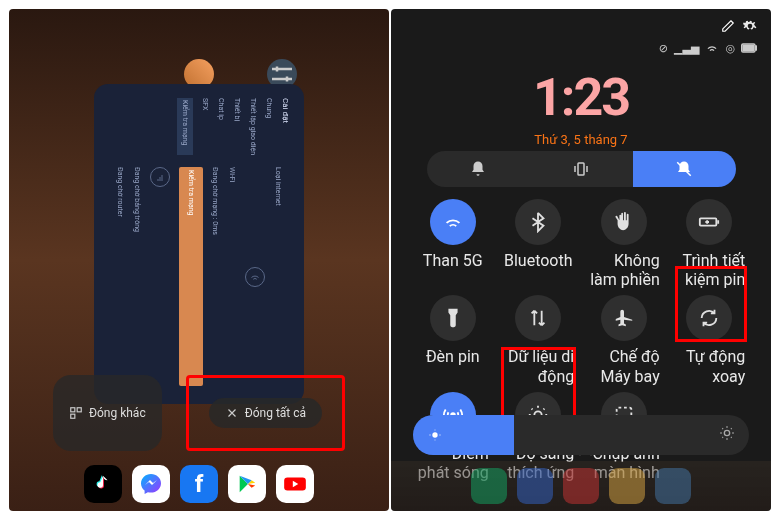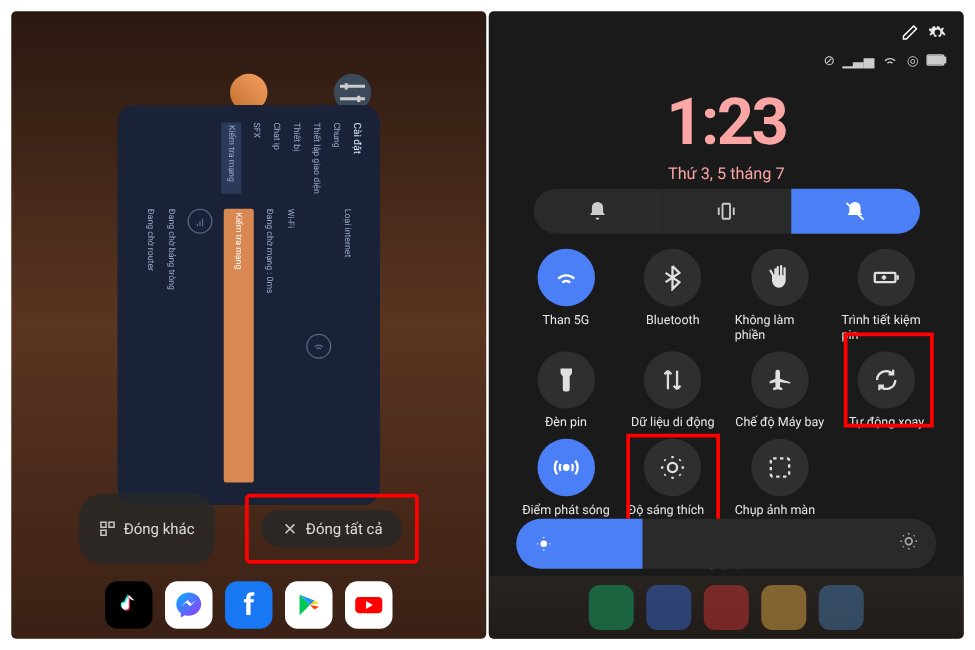--- a/index.html
+++ b/index.html
@@ -15,49 +15,49 @@
 .card-content{width:100%;height:100%;display:flex;writing-mode:vertical-rl;padding:10px;font-size:7px;color:#7a88a8}
 .card-left{flex:0 0 auto;display:flex;flex-direction:column;gap:8px;padding:4px}
 .card-item{color:#9aa8c8;font-size:7px}
 .card-title{color:#d8e0f8;font-size:8px}
 .card-right{flex:1;display:flex;flex-direction:column;justify-content:space-around;padding:8px}
 .wifi-icon,.sig-icon{width:20px;height:20px;border-radius:50%;border:1px solid #5a6888;display:inline-flex;align-items:center;justify-content:center;color:#5a6888;font-size:10px}
 .btn-orange{background:#d88850;color:#fff;padding:3px 8px;font-size:7px;border-radius:2px}
 .bottom-bar{position:absolute;bottom:60px;left:0;right:0;display:flex;justify-content:center;gap:24px}
 .pill{background:rgba(40,40,40,.8);border-radius:18px;padding:8px 16px;color:#ddd;font-size:12px;display:flex;align-items:center;gap:6px}
 .pill-close{background:rgba(40,40,40,.85)}
-.hl1{border:3px solid #ff0000;border-radius:4px;padding:10px}
+.hl1{border:3px solid #ff0000;border-radius:4px;padding:20px}
 .dock{position:absolute;bottom:8px;left:0;right:0;display:flex;justify-content:center;gap:10px}
 .app-icon{width:38px;height:38px;border-radius:10px;display:flex;align-items:center;justify-content:center;font-size:18px;font-weight:bold}
 .tiktok{background:#000;color:#fff}
 .messenger{background:#fff}
 .messenger svg{width:24px;height:24px}
 .facebook{background:#1877f2;color:#fff;font-size:24px}
 .play{background:#fff}
 .youtube{background:#fff}
 
 
 .status-row{position:absolute;top:10px;right:14px;display:flex;gap:8px;color:#ccc;align-items:center}
 .status-row svg{width:14px;height:14px}
 .sig-off{font-size:11px}
 .clock{position:absolute;top:58px;left:0;right:0;text-align:center}
 .time{color:#fca5a5;font-size:52px;font-weight:700;letter-spacing:-2px}
-.date{color:#fca5a5;font-size:13px;margin-top:4px}
+.date{color:#f97316;font-size:13px;margin-top:4px}
 .mode-row{position:absolute;top:142px;left:0;right:0;display:flex;justify-content:center;gap:0}
 .mode-seg{width:103px;height:36px;display:flex;align-items:center;justify-content:center}
 .mode-seg.first{border-radius:20px 0 0 20px}
 .mode-seg.last{border-radius:0 20px 20px 0}
 .mode-seg.dark{background:#2a2a2a;color:#ccc}
 .mode-seg.active{background:#4a7ff6;color:#fff}
 .qs-grid{position:absolute;top:190px;left:22px;right:22px;display:grid;grid-template-columns:repeat(4,1fr);gap:6px}
 .qs-tile{display:flex;flex-direction:column;align-items:center;gap:6px}
 .qs-btn{width:46px;height:46px;border-radius:24px;background:#2f2f2f;display:flex;align-items:center;justify-content:center;color:#e0e0e0}
 .qs-btn.active{background:#4a7ff6;color:#fff}
 .qs-btn svg{width:22px;height:22px}
-.qs-label{color:#e8e8e8;font-size:10px;text-align:left;line-height:1.2;max-width:72px}
+.qs-label{color:#e8e8e8;font-size:16px;text-align:right;line-height:1.2;max-width:72px}
 .hl2{position:absolute;border:3px solid #ff0000}
 .brightness{position:absolute;bottom:56px;left:22px;right:22px;height:40px;background:#2a2a2a;border-radius:20px;display:flex;align-items:center}
 .bright-fill{height:100%;width:30%;background:#4a7ff6;border-radius:20px 0 0 20px;display:flex;align-items:center;padding-left:14px;color:#fff}
 .bright-end{margin-left:auto;margin-right:14px;color:#aaa}
 .dots{position:absolute;top:440px;left:0;right:0;text-align:center;color:#666;font-size:8px;letter-spacing:2px}
 .bottom-blur{position:absolute;bottom:0;left:0;right:0;height:50px;background:linear-gradient(180deg,rgba(60,50,40,.4),rgba(40,30,25,.6));display:flex;justify-content:center;gap:10px;align-items:center;filter:blur(.5px)}
 .bblur-icon{width:36px;height:36px;border-radius:9px;opacity:.5}
 </style>
 </head>
 <body>

